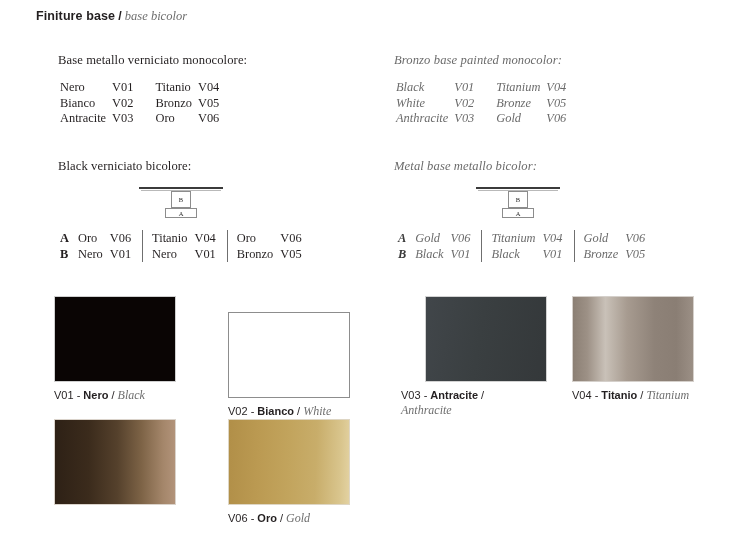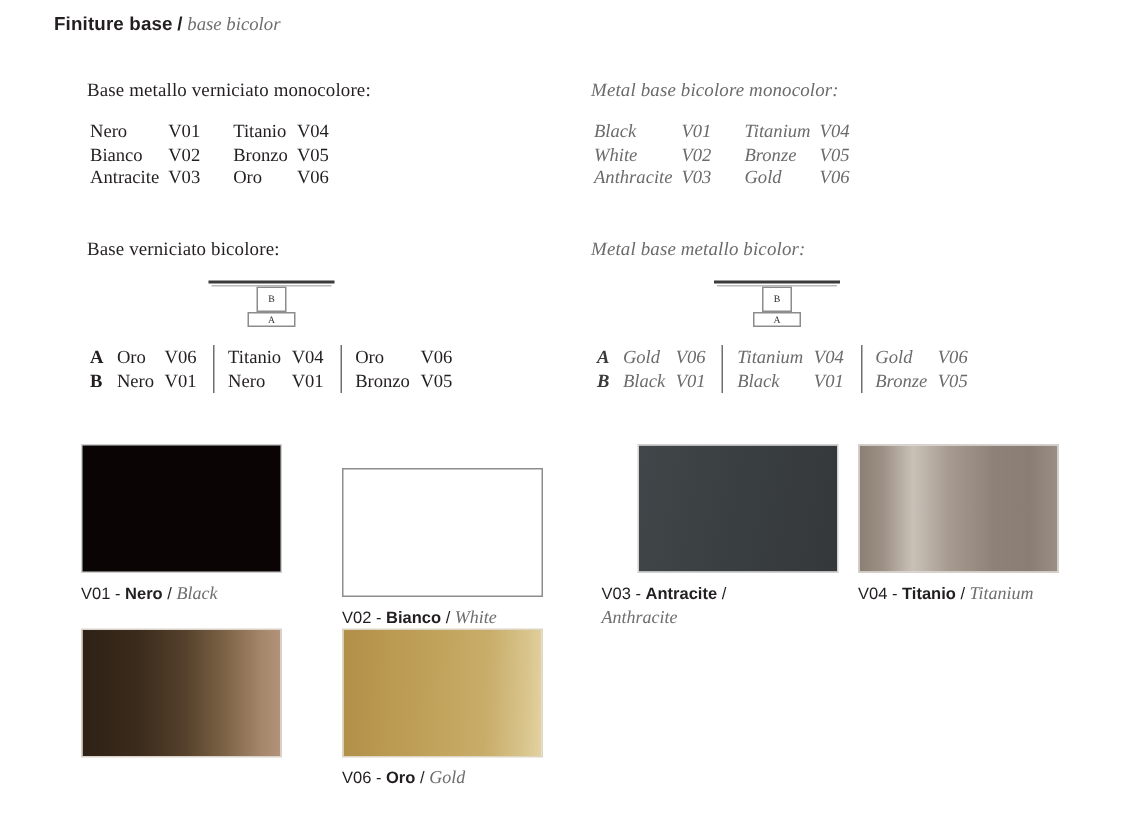--- a/index.html
+++ b/index.html
@@ -44,21 +44,21 @@
   .bi-tbl td.ab{font-weight:bold;padding-right:9px;font-family:"Liberation Serif",serif;font-style:normal;}
   .bi-tbl td.n{padding-right:7px;}
   .bi-tbl td.c{padding-right:0;}
   .bi-tbl td.div{border-left:1px solid #6f6f6f;padding-left:9px;}
   .bi-tbl td.pad{padding-right:11px;}
   .bi-tbl.it-style td{color:#231f20;}
   .bi-tbl.en-style td{font-style:italic;color:#6b6b6b;}
   .bi-tbl.en-style td.ab{font-style:italic;color:#3a3a3a;}
 
   
-  .swatch{position:absolute;width:134px;height:86px;}
+  .swatch{position:absolute;width:122px;height:86px;}
   .swatch .chip{width:100%;height:100%;box-sizing:border-box;}
   .swatch .cap{position:absolute;left:0;top:92px;width:150px;font-size:11.6px;line-height:15px;color:#231f20;}
   .cap .code{font-family:"Liberation Sans",sans-serif;font-size:11px;}
   .cap .nm{font-family:"Liberation Sans",sans-serif;font-weight:bold;font-size:11px;}
   .cap .sl{font-family:"Liberation Sans",sans-serif;font-size:11px;}
   .cap .en{font-style:italic;color:#6e6e6e;font-family:"Liberation Serif",serif;font-size:12px;}
 
   .chip-nero{background:#0a0504;border:1px solid #cfcfcf;}
   .chip-bianco{background:#ffffff;border:1px solid #8d8d8d;}
   .chip-antracite{background:linear-gradient(100deg,#41464a 0%,#3a3f41 45%,#34383a 100%);border:1px solid #d2d2d2;}
@@ -95,21 +95,21 @@
     </tr>
     <tr>
       <td class="name">Antracite</td>
       <td class="code">V03</td>
       <td class="name">Oro</td>
       <td>V06</td>
     </tr>
   </tbody>
     </table>
 
-  <div class="sect-title en" style="left:394px;top:53px;">Metal base bicolore monocolor:</div>
+  <div class="sect-title en" style="left:394px;top:53px;">Bronzo base painted monocolor:</div>
 
   <table class="mono-tbl en-style" style="left:396px;top:80px;">
     <tbody>
         <tr>
       <td class="name">Black</td>
       <td class="code">V01</td>
       <td class="name">Titanium</td>
       <td>V04</td>
     </tr>
     <tr>
@@ -120,21 +120,21 @@
     </tr>
     <tr>
       <td class="name">Anthracite</td>
       <td class="code">V03</td>
       <td class="name">Gold</td>
       <td>V06</td>
     </tr>
   </tbody>
     </table>
 
-  <div class="sect-title it" style="left:58px;top:159px;">Base verniciato bicolore:</div>
+  <div class="sect-title it" style="left:58px;top:159px;">Black verniciato bicolore:</div>
 
   <div class="diagram" style="left:139px;top:183px;">
     <div class="top-thick"></div>
     <div class="top-thin"></div>
     <div class="colB">
       <div class="lbl">B</div>
     </div>
     <div class="colA">
       <div class="lbl">A</div>
     </div>

